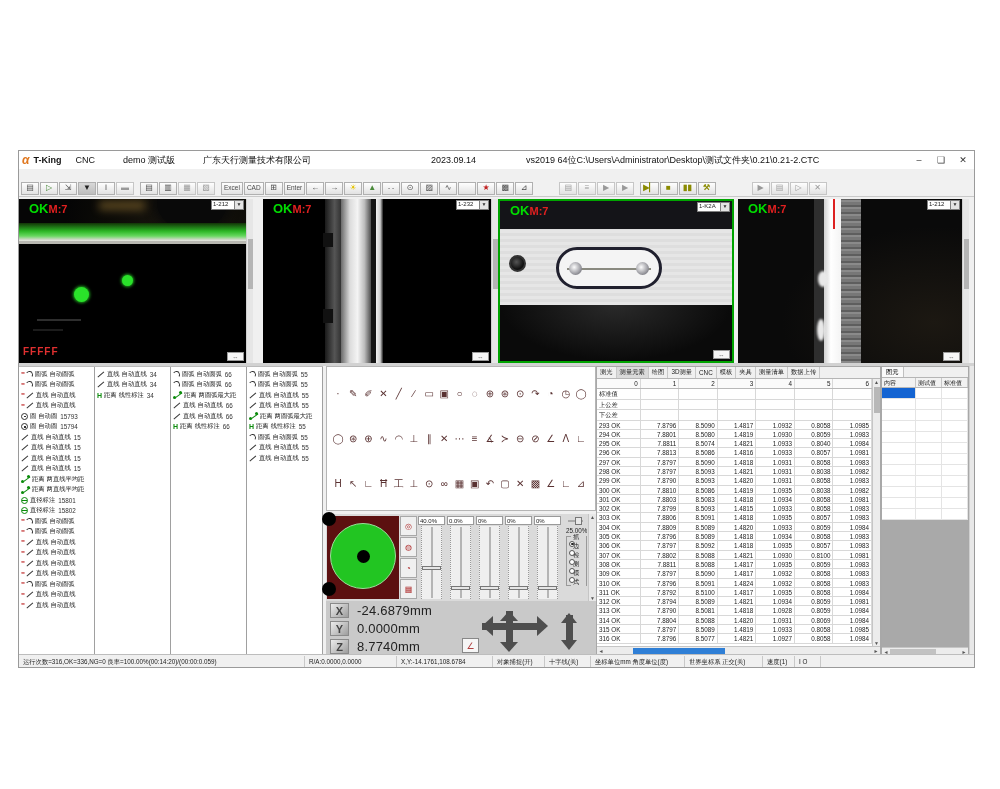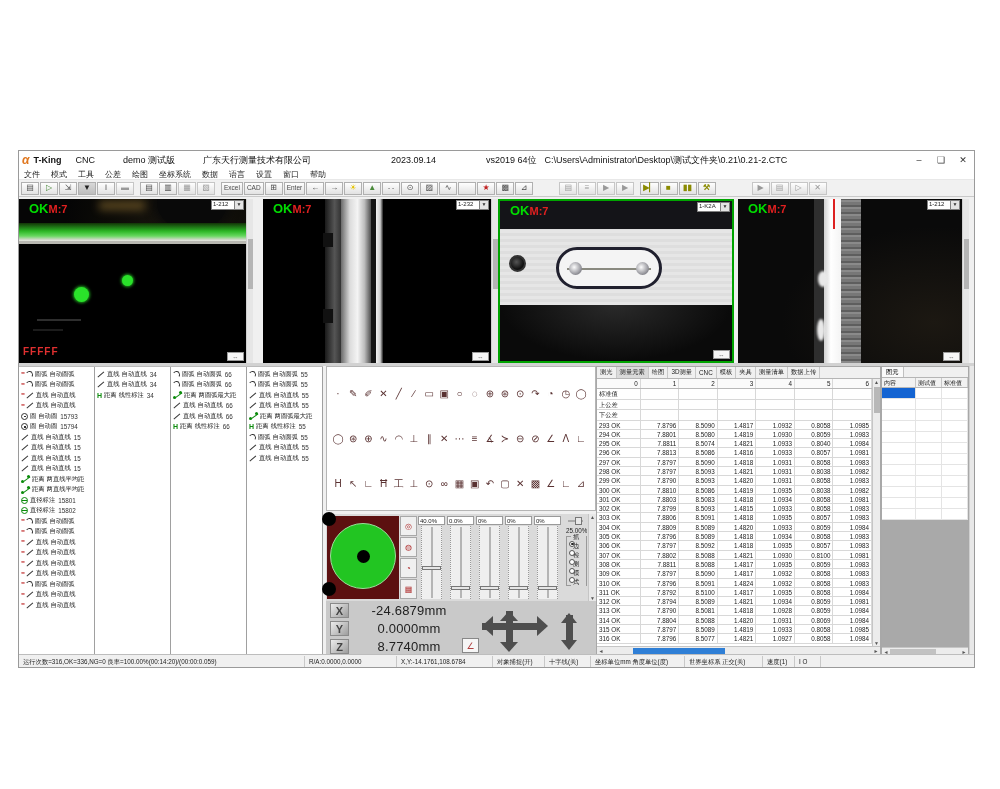--- a/index.html
+++ b/index.html
@@ -123,21 +123,21 @@
   #groupbox{border:1px solid #999;margin-top:1px;padding:2px 2px 1px 2px;position:relative}
   #grouplabel{position:absolute;top:-4px;left:4px;background:#dadada;padding:0 2px}
   .radio{width:6px;height:6px;border:1px solid #555;border-radius:50%;background:#fff;position:relative;flex:0 0 auto}
   .radio.sel::after{content:"";position:absolute;left:1px;top:1px;width:2.5px;height:2.5px;border-radius:50%;background:#222}
   #optscroll{position:absolute;right:0;top:0;bottom:0;width:8px;background:#e8e8e8;border-left:1px solid #c5c5c5;font-size:5px;color:#555;display:flex;flex-direction:column;justify-content:space-between;align-items:center}
 
   
   #coords{position:absolute;top:450px;left:307px;width:270px;height:55px;background:#c9c9c9;font-size:13px;color:#222}
   .axisrow{position:absolute;left:4px;display:flex;align-items:center}
   .axisbox{width:19px;height:15px;border:1px solid #8a8a8a;background:linear-gradient(135deg,#ececec,#9d9d9d);color:#444;font-weight:bold;font-size:11px;display:flex;align-items:center;justify-content:center;margin-right:8px}
-  .axisval{width:104px;text-align:center;letter-spacing:.2px}
+  .axisval{width:104px;text-align:left;letter-spacing:.2px}
   .arr{position:absolute;background:#4e4e4e}
   .arr.h{height:7px}
   .arr.v{width:7px}
   .tri{position:absolute;width:0;height:0}
   #slopebtn{position:absolute;left:136px;top:37px;width:17px;height:15px;border:1px solid #888;background:#f6f6f6;color:#b04040;font-size:9px;display:flex;align-items:center;justify-content:center}
 
   
   #mtable{position:absolute;top:215px;left:577px;width:285px;height:290px;background:#fff;border:1px solid #a8a8a8;display:flex;flex-direction:column}
   #ttabs{height:12px;display:flex;background:#f0f0f0;border-bottom:1px solid #b5b5b5;font-size:6.3px;color:#222}
   .ttab{padding:0 3px;border-right:1px solid #c8c8c8;display:flex;align-items:center;white-space:nowrap}
@@ -183,43 +183,30 @@
 
 <div id="stage">
 <div id="app">
 
   <div id="titlebar">
     <span id="logo">α</span>
     <span class="tsp" style="font-weight:bold">T-King</span>
     <span class="tsp" style="margin-left:14px">CNC</span>
     <span class="tsp" style="margin-left:28px">demo 测试版</span>
     <span class="tsp" style="margin-left:28px">广东天行测量技术有限公司</span>
-    <span class="tsp" style="margin-left:80px">2023.09.14</span>
+    <span class="tsp" style="margin-left:120px">2023.09.14</span>
     <span class="tsp" style="margin-left:50px">vs2019 64位</span>
-    <span class="tsp" style="margin-left:8px">C:\Users\Administrator\Desktop\测试文件夹\0.21\0.21-2.CTC</span>
+    <span class="tsp" style="">C:\Users\Administrator\Desktop\测试文件夹\0.21\0.21-2.CTC</span>
     <span id="winbtns">
       <span class="winbtn">–</span>
       <span class="winbtn">❑</span>
       <span class="winbtn">✕</span>
     </span>
   </div>
 
-  <div id="menubar">
-        <span>文件</span>
-        <span>模式</span>
-        <span>工具</span>
-        <span>公差</span>
-        <span>绘图</span>
-        <span>坐标系统</span>
-        <span>数据</span>
-        <span>语言</span>
-        <span>设置</span>
-        <span>窗口</span>
-        <span>帮助</span>
-      </div>
 
   <div id="toolbar">
         <button class="tb-btn">▤</button>
         <button class="tb-btn green">▷</button>
         <button class="tb-btn">⇲</button>
         <button class="tb-btn dark">▼</button>
         <button class="tb-btn">Ｉ</button>
         <button class="tb-btn dim">▬</button>
         <span class="tb-sep" style="width: 4px;"></span>
         <button class="tb-btn">▤</button>

